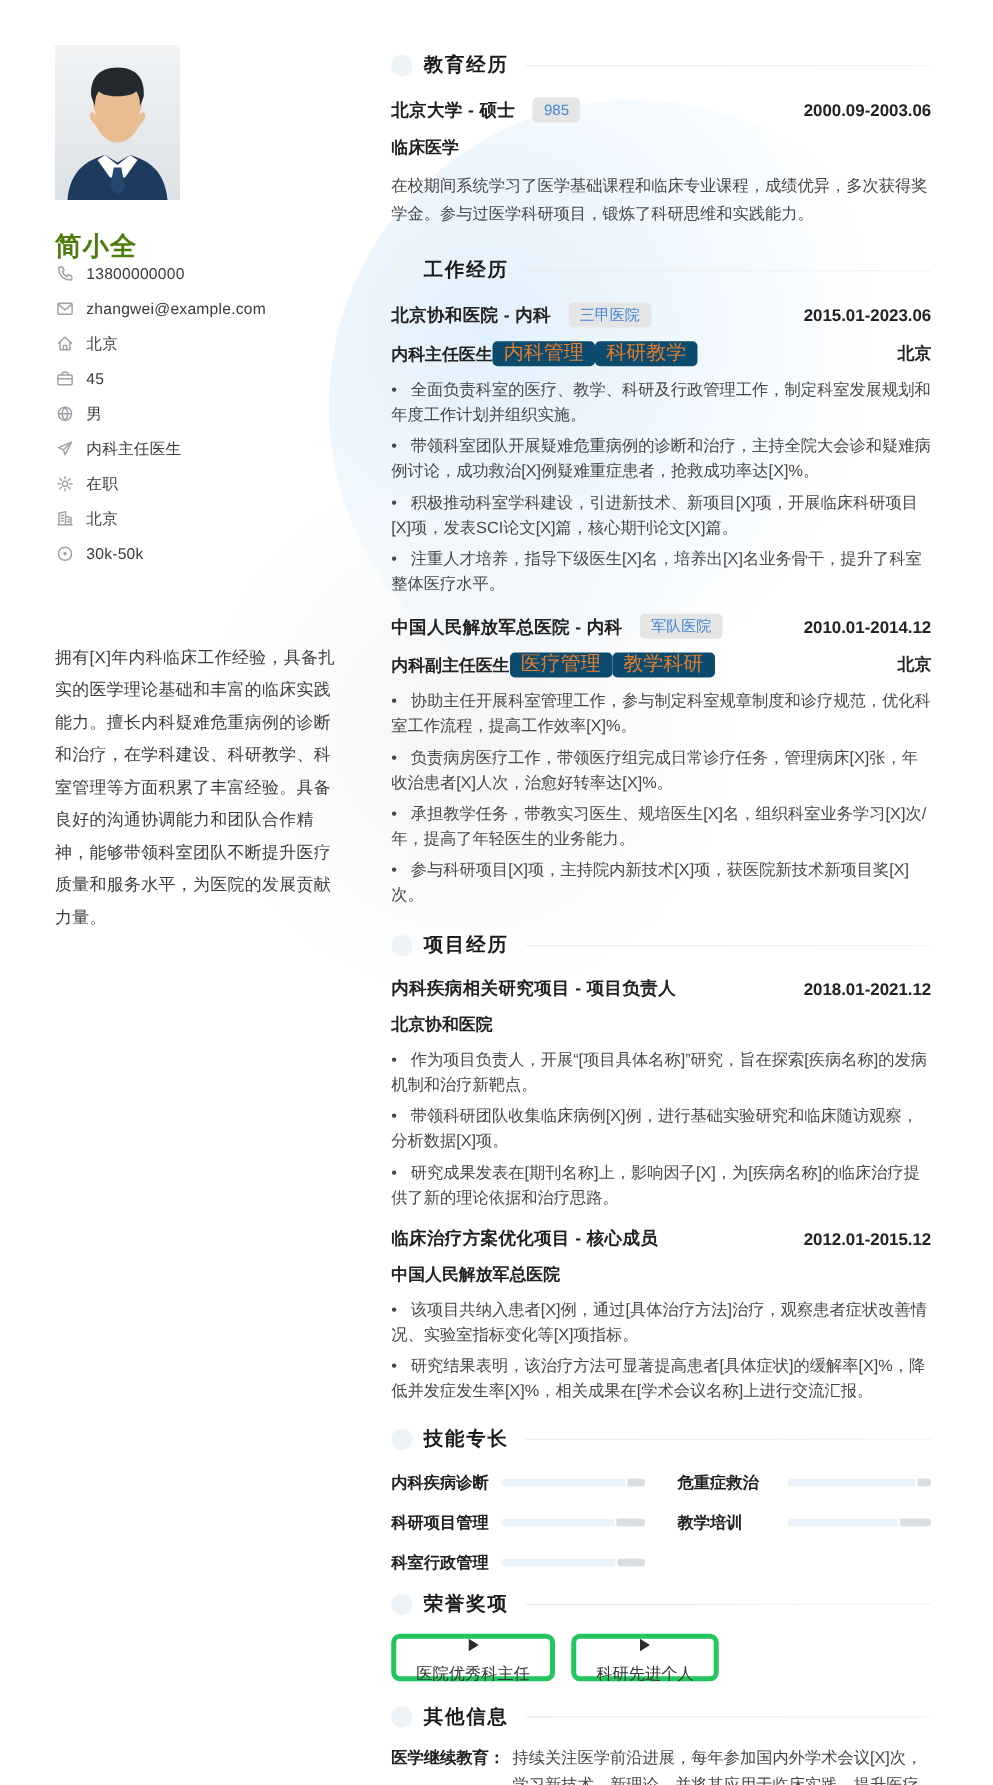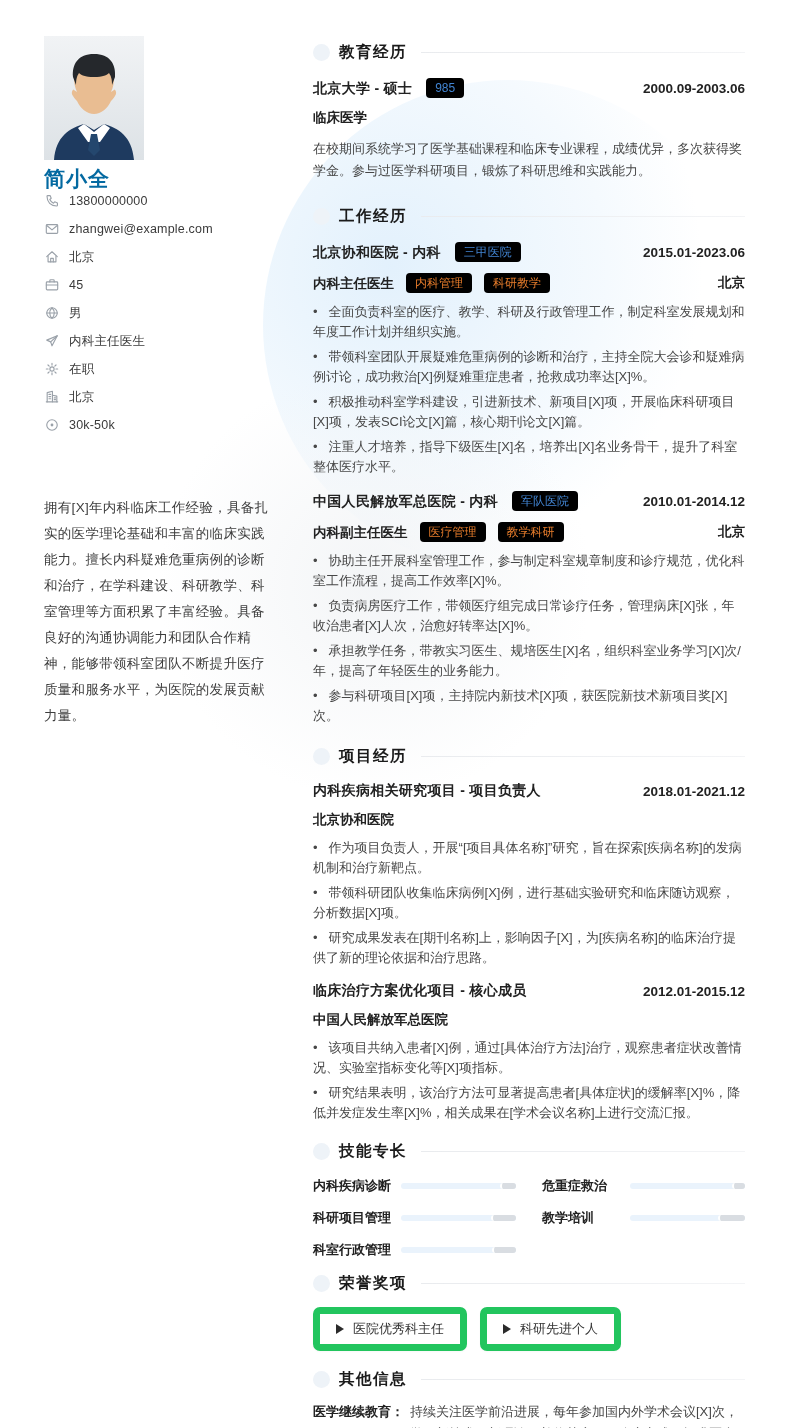--- a/index.html
+++ b/index.html
@@ -16,42 +16,42 @@
   .blob-gray{left:140px;top:350px;width:470px;height:470px;
     background:radial-gradient(circle, rgba(242,244,246,0.9) 0%, rgba(242,244,246,0) 65%);}
 
   .sidebar{position:absolute;left:44px;top:36px;width:232px;z-index:2;}
   .main{position:absolute;left:313px;top:42px;width:432px;z-index:2;}
 
   
   .photo{width:100px;height:124px;overflow:hidden;background:#e3e7ea;}
   .photo svg{display:block;}
 
-  .name{font-size:21px;font-weight:700;color:#0369a1;margin-top:5px;letter-spacing:1px;}
+  .name{font-size:21px;font-weight:700;color:#4d7c0f;margin-top:23px;letter-spacing:1px;}
 
   .contact{}
   .contact-row{display:flex;align-items:center;height:16px;margin-bottom:12px;}
   .contact-row .cicon{width:15px;height:15px;margin-right:10px;display:inline-flex;align-items:center;justify-content:center;flex-shrink:0;}
   .contact-row .clabel{font-size:12.5px;color:#3a3a3a;letter-spacing:0.2px;}
   .cicon svg{stroke:#9aa1a9;fill:none;stroke-width:1.3;stroke-linecap:round;stroke-linejoin:round;}
 
   .sec-header{display:flex;align-items:center;height:20px;position:relative;}
   .sec-dot{width:17px;height:17px;border-radius:50%;background:#eef3f8;flex-shrink:0;margin-right:9px;}
   .sec-title{font-size:15.5px;font-weight:700;color:#1b1b1b;letter-spacing:1.5px;white-space:nowrap;}
   .sec-line{flex:1;height:1px;background:linear-gradient(to right,#e9ebee,#f3f4f6);margin-left:14px;}
 
   .summary{margin-top:62px;}
   .summary-text{font-size:13.5px;line-height:26px;color:#3d3d3d;letter-spacing:0.3px;}
   .row{display:flex;justify-content:space-between;align-items:center;}
   .row-left{display:flex;align-items:flex-end;min-width:0;}
   .entry-title{font-size:14px;font-weight:700;color:#222;letter-spacing:0.3px;white-space:nowrap;}
   .date{font-size:13.5px;font-weight:700;color:#222;white-space:nowrap;}
   .loc{font-size:13.5px;font-weight:700;color:#222;white-space:nowrap;}
-  .badge{margin-left:14px;font-size:12px;color:#4285d3;background:#000000;border-radius:4px;padding:2px 9px;line-height:16px;}
-  .tag{margin-left:12px;font-size:12px;color:#e87d2b;background:#000000;border-radius:4px;padding:2px 9px;line-height:16px;}
+  .badge{margin-left:14px;font-size:12px;color:#4285d3;background:#e5e5e5;border-radius:4px;padding:2px 9px;line-height:16px;}
+  .tag{font-size:16px;color:#e87d2b;background:#0c4a6e;border-radius:4px;padding:2px 9px;line-height:16px;}
   .subname{font-size:13.5px;font-weight:700;color:#222;}
   .desc{font-size:13px;line-height:22px;color:#474747;}
   .bullet{font-size:13px;line-height:20px;color:#474747;margin:0 0 5px 0;}
   .bullet::before{content:"•";margin-right:11px;color:#474747;font-size:13px;}
 
   .mh{margin-bottom:16px;}
   .edu-entry .row{margin-bottom:11px;}
   .major-row{margin-bottom:9px;}
   .edu-desc{margin-bottom:24px;}
   .work-entry .row1{margin-bottom:11px;}
@@ -63,22 +63,22 @@
   .proj-entry{margin-bottom:14px;}
   .proj-entry.last{margin-bottom:18px;}
 
   .skills-grid{display:grid;grid-template-columns:1fr 1fr;column-gap:26px;row-gap:18px;margin:18px 0 16px 0;}
   .skill{display:flex;align-items:center;height:14px;}
   .skill-name{width:88px;flex-shrink:0;font-size:13px;font-weight:700;color:#222;}
   .skill-bar{flex:1;height:6px;border-radius:3px;background:#eaf3fc;position:relative;}
   .skill-rest{position:absolute;right:0;top:0;height:6px;border-radius:3px;background:#d9dde2;border-left:2px solid #fff;}
 
   .pills{display:flex;gap:13px;margin:14px 0 18px 0;}
-  .pill{display:inline-flex;align-items:center;gap:9px;border:7px solid #22c55e;border-radius:7px;background:#fff;
-        padding:0 16px;height:30px;font-size:13px;color:#333;box-shadow:0 1px 2px rgba(0,0,0,0.03);cursor:pointer;}
+  .pill{display:inline-flex;align-items:center;gap:9px;border:4px solid #22c55e;border-radius:7px;background:#fff;
+        padding:0 16px;height:30px;font-size:13px;color:#333;box-shadow:0 1px 2px rgba(0,0,0,0.03);cursor:pointer;flex-direction:column;}
   .play{width:0;height:0;border-left:8px solid #2b2b2b;border-top:5px solid transparent;border-bottom:5px solid transparent;}
 
   .other-item{display:flex;margin-top:12px;}
   .other-label{font-size:13px;font-weight:700;color:#222;white-space:nowrap;flex-shrink:0;margin-right:6px;line-height:22px;}
   .other-text{font-size:13px;line-height:22px;color:#474747;}
 </style>
 </head>
 <body>
 
 <div class="blob blob-blue"></div>

